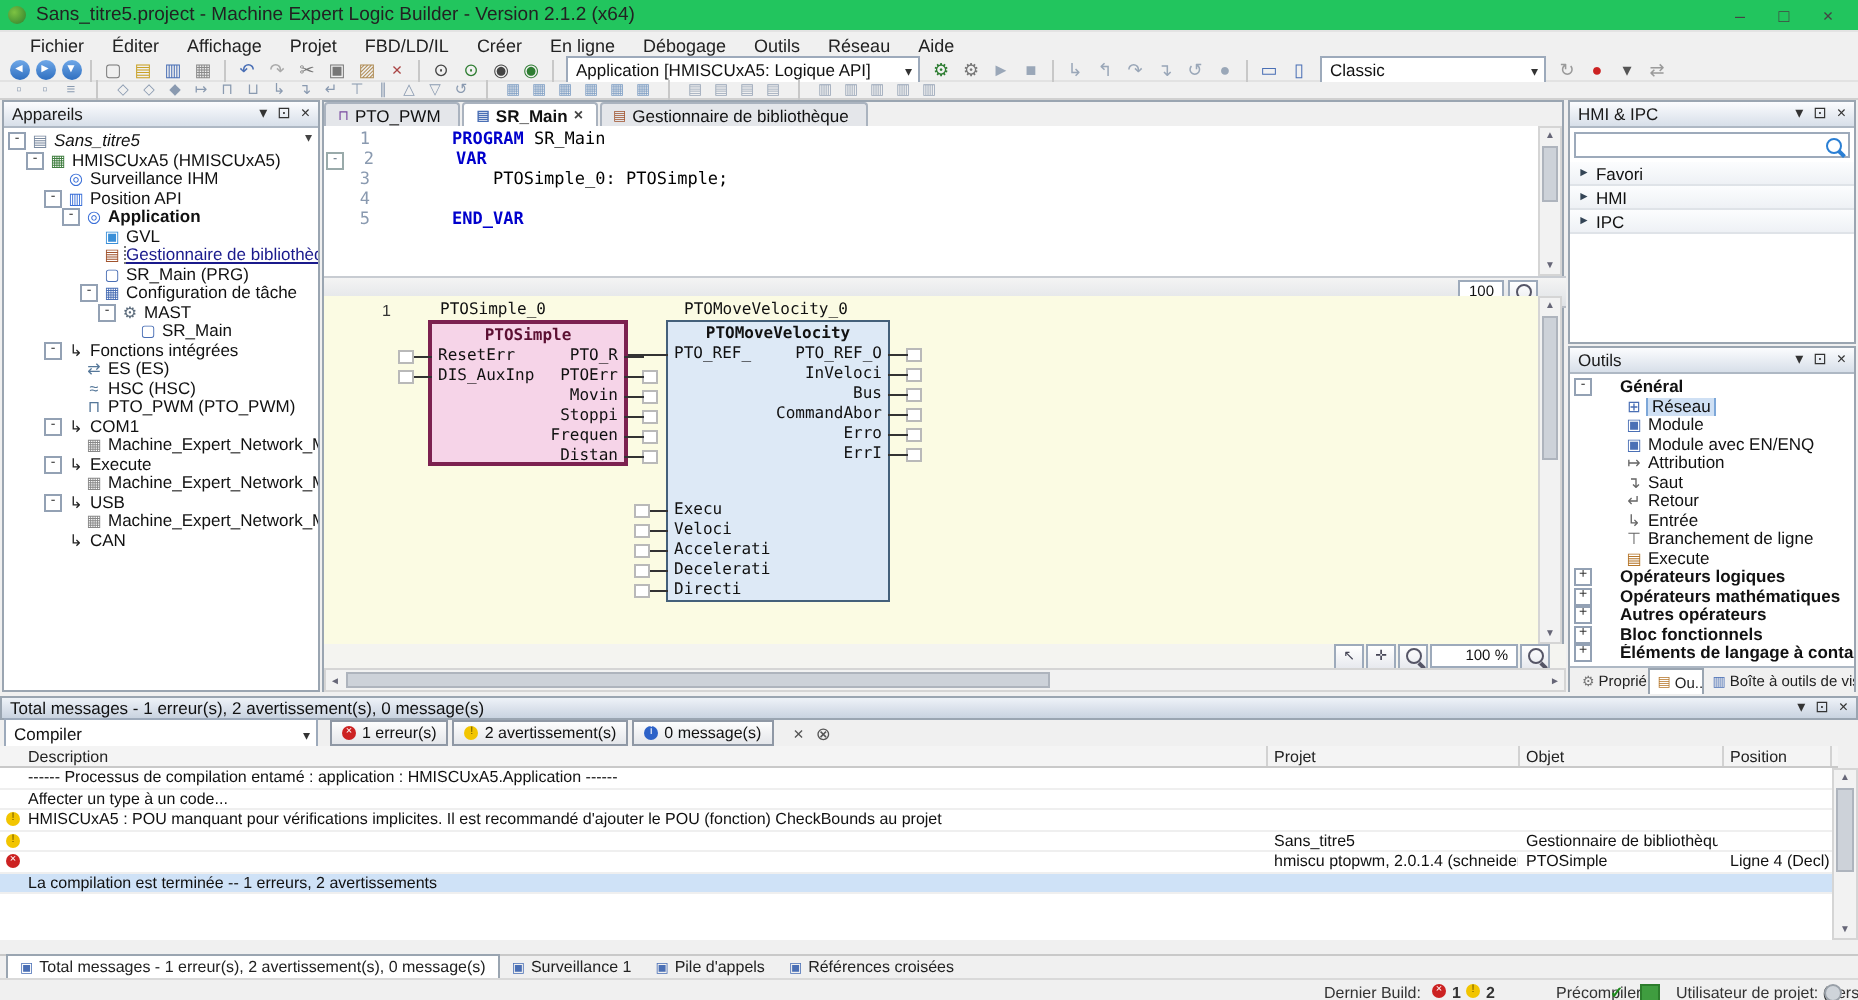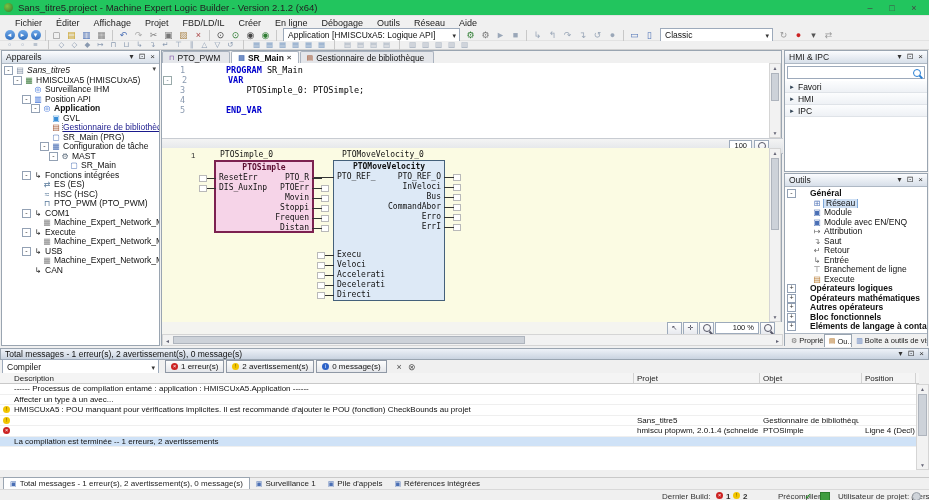--- a/index.html
+++ b/index.html
@@ -984,21 +984,21 @@
     <div class="msg-row">
       <span class="msg-ico"></span>
       <span class="msg-desc">------ Processus de compilation entamé : application : HMISCUxA5.Application ------</span>
       <span class="msg-projet"></span>
       <span class="msg-objet"></span>
       <span class="msg-pos"></span>
     </div>
 
     <div class="msg-row">
       <span class="msg-ico"></span>
-      <span class="msg-desc">Affecter un type à un avec...</span>
+      <span class="msg-desc">Affecter un type à un code...</span>
       <span class="msg-projet"></span>
       <span class="msg-objet"></span>
       <span class="msg-pos"></span>
     </div>
 
     <div class="msg-row">
       <span class="msg-ico warn"></span>
       <span class="msg-desc">HMISCUxA5 : POU manquant pour vérifications implicites. Il est recommandé d'ajouter le POU (fonction) CheckBounds au projet</span>
       <span class="msg-projet"></span>
       <span class="msg-objet"></span>
@@ -1045,21 +1045,21 @@
       <span>Surveillance 1</span>
     </span>
 
     <span class="btab">
       <span class="ticon">▣</span>
       <span>Pile d'appels</span>
     </span>
 
     <span class="btab">
       <span class="ticon">▣</span>
-      <span>Références intégrées</span>
+      <span>Références croisées</span>
     </span>
   </div>
 
 <div class="statusbar abs" style="left:0;top:489px;width:929px;height:11px">
   <span class="st" style="left:662px">Dernier Build:</span>
   <span class="st dot err" style="left:716px;top:2px"></span>
   <span class="st" style="left:726px;font-weight:bold">1</span>
   <span class="st dot warn" style="left:733px;top:2px"></span>
   <span class="st" style="left:743px;font-weight:bold">2</span>
   <span class="st" style="left:778px">Précompiler</span>

